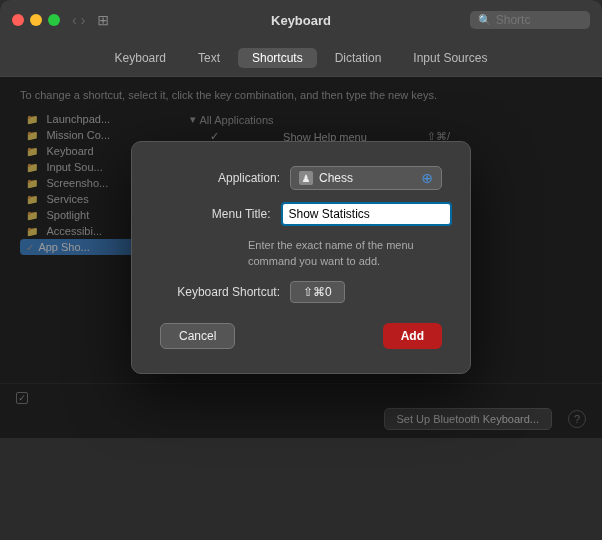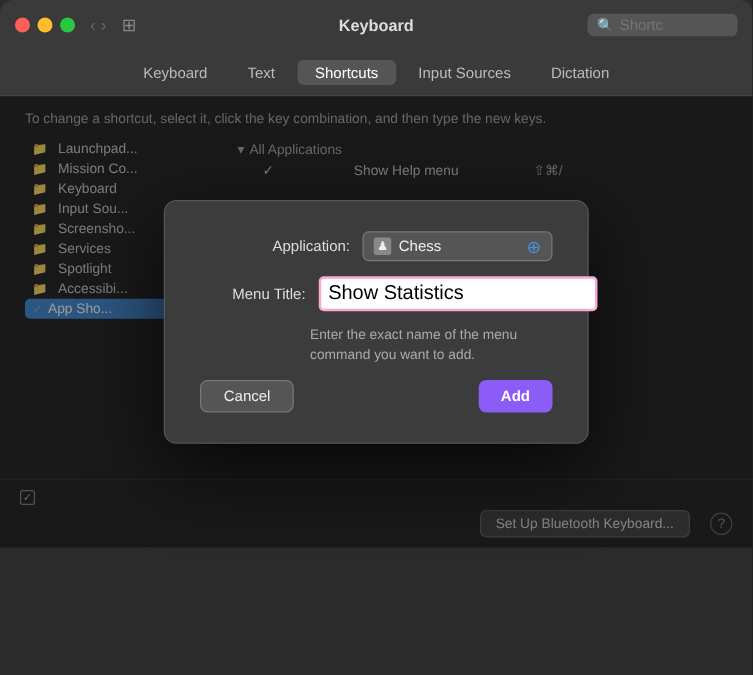--- a/index.html
+++ b/index.html
@@ -241,24 +241,24 @@
     }
 
     .dropdown-arrow {
       color: #4a90d9;
       font-size: 14px;
     }
 
     .menu-title-input {
       flex: 1;
       background: #fff;
-      border: 2px solid #f9a8d4;
+      border: 2px solid #0369a1;
       border-radius: 4px;
       padding: 3px 6px;
-      font-size: 16px;
+      font-size: 12px;
       color: #000;
       outline: none;
     }
 
     .hint-sub {
       font-size: 11px;
       color: #aaa;
       margin-left: 88px;
       margin-bottom: 12px;
       line-height: 1.4;
@@ -291,21 +291,21 @@
       background: #555;
       border: 1px solid #777;
       border-radius: 6px;
       color: #eee;
       font-size: 12px;
       padding: 5px 18px;
       cursor: pointer;
     }
 
     .btn-add {
-      background: #8b5cf6;
+      background: #b91c1c;
       border: none;
       border-radius: 6px;
       color: #fff;
       font-size: 12px;
       font-weight: 600;
       padding: 5px 18px;
       cursor: pointer;
     }
 
     
@@ -396,22 +396,22 @@
   <div class="search-box">
     <span style="color:#888;font-size:11px;">🔍</span>
     <input type="text" style="font-size: 12px;" placeholder="Shortc">
   </div>
 </div>
 
 <div class="tabs">
   <div class="tab">Keyboard</div>
   <div class="tab">Text</div>
   <div class="tab active">Shortcuts</div>
+  <div class="tab">Dictation</div>
   <div class="tab">Input Sources</div>
-  <div class="tab">Dictation</div>
 </div>
 
 <div class="main" style="height: 361px; position: relative;">
   <p class="hint-text">To change a shortcut, select it, click the key combination, and then type the new keys.</p>
 
   <div style="display: flex; gap: 10px;">
 
     <div style="width: 120px; flex-shrink: 0;">
       <ul class="sidebar-list">
         <li>
@@ -485,20 +485,26 @@
         </div>
       </div>
 
       <div class="modal-row">
         <span class="modal-label">Menu Title:</span>
         <input class="menu-title-input" type="text" value="Show Statistics" style="">
       </div>
 
       <div class="hint-sub">Enter the exact name of the menu command you want to add.</div>
 
+      <div class="shortcut-row">
+        <span class="modal-label">Keyboard Shortcut:</span>
+        <div class="shortcut-display">
+          <span>⇧⌘0</span>
+        </div>
+      </div>
 
       <div class="modal-buttons">
         <button class="btn-cancel">Cancel</button>
         <button class="btn-add">Add</button>
       </div>
 
     </div>
   </div>
 
   <div class="bottom-bar">

